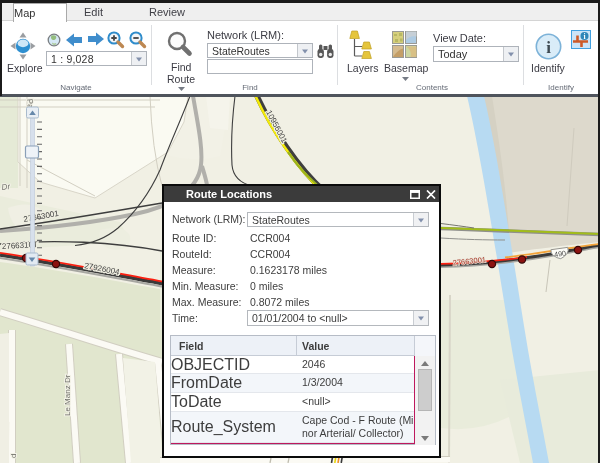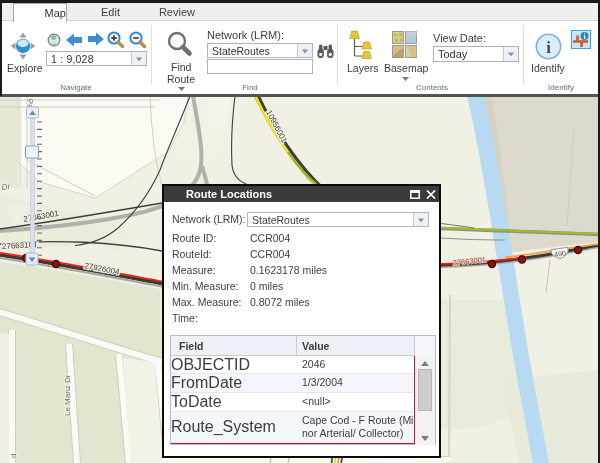--- a/index.html
+++ b/index.html
@@ -7,21 +7,21 @@
   font-family:"Liberation Sans", sans-serif; }
 #app { position:relative; width:600px; height:463px; overflow:hidden; }
 .abs { position:absolute; }
 
 #topbar { left:0; top:0; width:600px; height:3px; background:#1b1b1b; }
 #tabstrip { left:0; top:3px; width:600px; height:18px; background:#efefef; border-bottom:1px solid #d4d4d4; }
 #ribbon { left:0; top:21px; width:600px; height:73px; background:#ffffff; }
 #ribline { left:0; top:94px; width:600px; height:2.5px; background:#4f545c; }
 #lborder { left:0; top:0; width:2px; height:96px; background:#1b1b1b; }
 #rborder { right:0; top:0; width:2px; height:463px; background:#1b1b1b; z-index:60; }
-.tab { position:absolute; top:3px; height:18px; line-height:18px; font-size:11px; color:#3f3f46; text-align:right; }
+.tab { position:absolute; top:3px; height:18px; line-height:18px; font-size:11px; color:#3f3f46; text-align:left; }
 #tabmap { left:13px; width:54px; background:#fff; border:1px solid #a9a9a9; border-bottom:none; height:19px; z-index:3; color:#333; }
 .glabel { position:absolute; top:83px; font-size:8px; color:#646a75; text-align:center; }
 .vsep { position:absolute; top:25px; height:60px; width:1px; background:#dcdee1; }
 .ribtxt { position:absolute; font-size:11px; color:#3c3c44; }
 .combo { position:absolute; background:#fff; border:1px solid #aeb3ba; font-size:10.5px; color:#333; }
 .combo .txt { position:absolute; left:4px; top:50%; transform:translateY(-50%); white-space:nowrap; }
 .combo .btn { position:absolute; right:0; top:0; bottom:0; width:15px; background:#eef0f3; border-left:1px solid #c3c7cc; }
 .arrow-dn { position:absolute; left:50%; top:50%; transform:translate(-50%,-35%); width:0; height:0;
   border-left:3.5px solid transparent; border-right:3.5px solid transparent; border-top:4.5px solid #8290ac; }
 
@@ -302,20 +302,26 @@
       <div class="dval" style="left:86px;top:46px;">CCR004</div>
     <div class="dlab" style="left:8px;top:62px;">RouteId:</div>
       <div class="dval" style="left:86px;top:62px;">CCR004</div>
     <div class="dlab" style="left:8px;top:78px;">Measure:</div>
       <div class="dval" style="left:86px;top:78px;">0.1623178 miles</div>
     <div class="dlab" style="left:8px;top:94px;">Min. Measure:</div>
       <div class="dval" style="left:86px;top:94px;">0 miles</div>
     <div class="dlab" style="left:8px;top:110px;">Max. Measure:</div>
       <div class="dval" style="left:86px;top:110px;">0.8072 miles</div>
     <div class="dlab" style="left:8px;top:126px;">Time:</div>
+    <div class="dcombo" style="left:83px;top:124px;width:182px;height:16px;">
+      <span class="txt">01/01/2004 to &lt;null&gt;</span>
+        <span class="btn">
+          <span class="arrow-dn"></span>
+        </span>
+    </div>
     <div id="dtable">
       <div style="position:absolute;left:0;top:0;width:264px;height:20px;background:#edf1f7;border-bottom:1px solid #c6ccd6;">
         <span style="position:absolute;left:8px;top:4px;font-size:10.5px;font-weight:bold;color:#3d3d3d;">Field</span>
         <span style="position:absolute;left:131px;top:4px;font-size:10.5px;font-weight:bold;color:#3d3d3d;">Value</span>
         <span style="position:absolute;left:125px;top:0;width:1px;height:20px;background:#c6ccd6;"></span>
         <span style="position:absolute;left:243px;top:0;width:1px;height:20px;background:#c6ccd6;"></span>
         <span style="position:absolute;left:244px;top:0;width:20px;height:20px;background:#f4f6fa;"></span>
       </div>
       <div class="trow" style="top:20px;height:18px;background:#fff;">
           <span class="f">OBJECTID</span>

